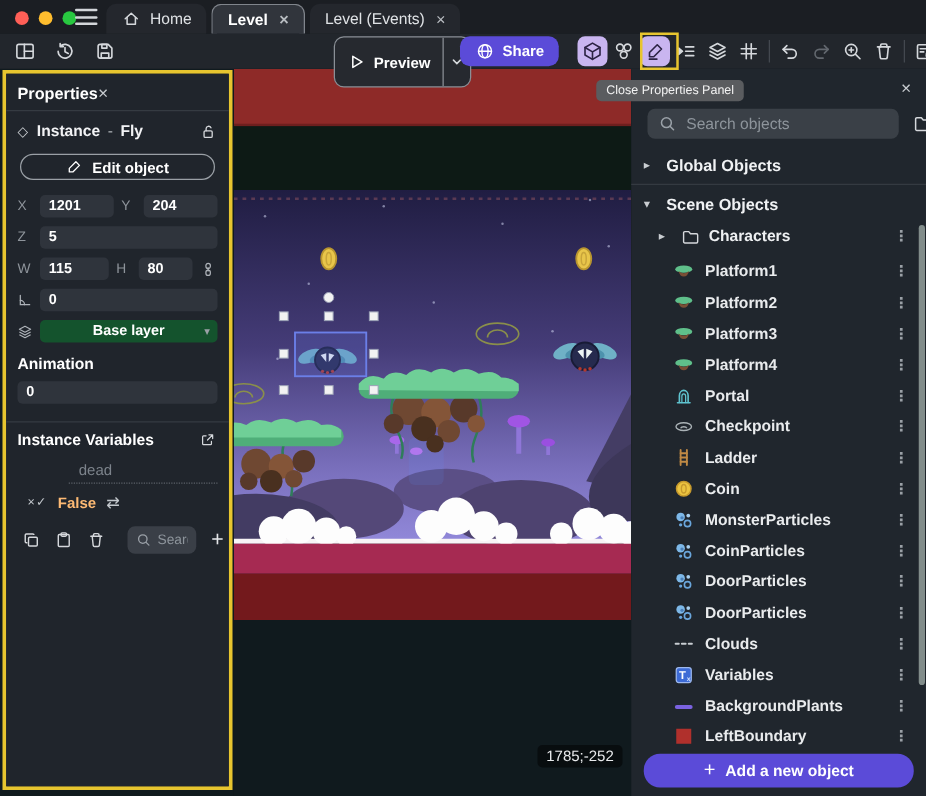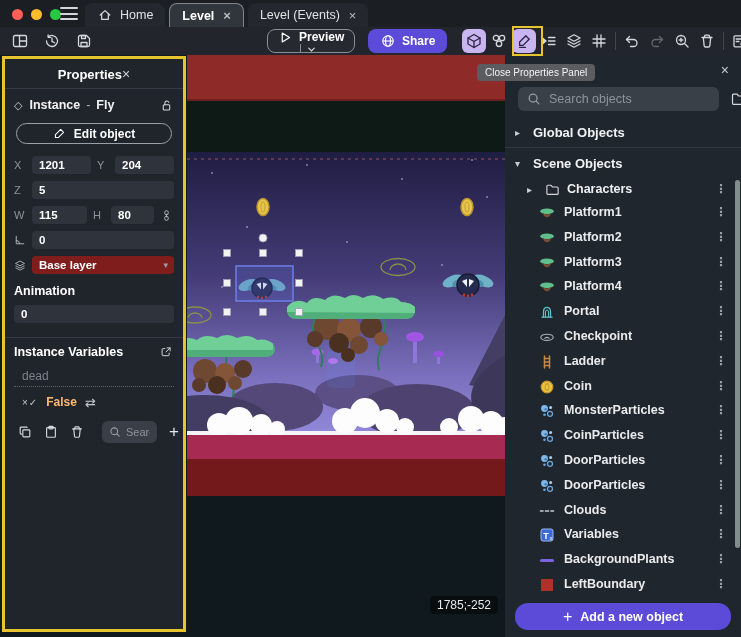--- a/index.html
+++ b/index.html
@@ -21,53 +21,53 @@
   .tab { display:flex; align-items:center; gap:7px; height:24px; padding:0 12px; border-radius:8px 8px 0 0; background:#24272d; font-size:12.5px; color:#dfe2e5; cursor:pointer; }
   .tab.active { background:#31353c; border:1px solid #80858c; border-bottom:none; font-weight:bold; color:#fff; }
   .tab .tclose { font-size:13px; color:#b9bdc2; margin-left:2px; }
   
   .toolbar { position:absolute; left:0; top:27px; width:741px; height:28px; background:#22262c; }
   .tb-left { position:absolute; left:8px; top:0; height:28px; display:flex; align-items:center; gap:8px; }
   .icon-btn { width:24px; height:24px; display:flex; align-items:center; justify-content:center; color:#d5d8dc; border-radius:6px; cursor:pointer; flex:0 0 auto; }
   .icon-btn.active { background:#c9b5f0; color:#2c2344; }
   .icon-btn.disabled { color:#62676e; }
   .tb-divider { width:1px; height:18px; background:#43484f; margin:0 3px; }
-  .preview-btn { position:absolute; left:267px; top:2px; height:24px; display:flex; align-items:center; background:#26292f; border:1px solid #8a8f96; border-radius:8px; overflow:hidden; cursor:pointer;flex-direction:column; }
+  .preview-btn { position:absolute; left:267px; top:2px; height:41px; display:flex; align-items:center; background:#26292f; border:1px solid #8a8f96; border-radius:8px; overflow:hidden; cursor:pointer; }
   .preview-main { display:flex; align-items:center; gap:7px; padding:0 10px; font-size:12px; font-weight:bold; color:#fff; }
   .preview-caret { width:22px; height:100%; display:flex; align-items:center; justify-content:center; border-left:1px solid #8a8f96; color:#d5d8dc; }
   .share-btn { position:absolute; left:368px; top:2px; height:24px; padding:0 12px; display:flex; align-items:center; gap:7px; background:#5b4bd8; border-radius:8px; font-size:12px; font-weight:bold; color:#fff; cursor:pointer; }
   .tb-right { position:absolute; left:462px; top:0; height:28px; display:flex; align-items:center; gap:1px; }
   .pencil-highlight { position:absolute; left:512px; top:26px; width:31px; height:30px; border:2.5px solid #e7c52f; pointer-events:none; z-index:40; }
   
   .scene { position:absolute; left:187px; top:55px; width:318px; height:582px; overflow:hidden; background:#101a1e; }
   .coord-badge { position:absolute; left:243px; top:541px; padding:2px 7px; background:rgba(8,12,14,.92); border-radius:4px; font-size:12px; font-weight:normal; color:#e8eaec; }
   
   .props-wrap { position:absolute; left:2px; top:56px; width:184px; height:576px; border:3px solid #e7c52f; z-index:30; }
   .props { width:100%; height:100%; background:#20252c; padding:5px 9px; font-size:12px; }
-  .props-header { display:flex; align-items:center; justify-content:center; height:20px; }
+  .props-header { display:flex; align-items:center; justify-content:flex-start; height:20px; }
   .props-title { font-size:13px; font-weight:bold; color:#fff; }
   .x-btn { font-size:14px; color:#c9cdd1; cursor:pointer; line-height:1; }
   .props-divider { height:1px; background:#353b42; margin:4px -9px 6px; }
   .inst-row { display:flex; align-items:center; gap:7px; height:20px; margin-bottom:8px; }
   .inst-text { font-size:12.5px; font-weight:bold; color:#f2f3f5; display:flex; gap:6px; }
   .inst-sep { color:#aeb3b8; font-weight:normal; }
   .diamond { color:#cfd3d7; font-size:11px; }
   .spacer { flex:1; }
   .edit-obj { display:flex; align-items:center; justify-content:center; gap:7px; height:21px; margin:0 2px 12px; border:1px solid #9aa0a6; border-radius:11px; font-size:12px; font-weight:bold; color:#fff; cursor:pointer; }
   .frow { display:grid; align-items:center; margin-bottom:7px; column-gap:6px; }
   .frow.xy { grid-template-columns:12px 1fr 12px 1fr; }
   .frow.single { grid-template-columns:12px 1fr; }
   .frow.wh { grid-template-columns:12px 1fr 12px 0.78fr 14px; }
   .flabel { color:#8e949b; font-size:11px; }
   .ficon { color:#aeb3b9; display:flex; align-items:center; }
   .pinput { width:100%; height:18px; background:#2f343c; border:none; border-radius:4px; color:#fff; font-size:11.5px; font-weight:bold; padding:0 7px; font-family:inherit; outline:none; }
-  .pselect { position:relative; height:18px; background:#7f1d1d; border-radius:4px; color:#fff; font-size:11.5px; font-weight:bold; padding:0 7px; display:flex; align-items:center; cursor:pointer; }
+  .pselect { position:relative; height:18px; background:#14532d; border-radius:4px; color:#fff; font-size:11.5px; font-weight:bold; padding:0 7px; display:flex; align-items:center; cursor:pointer;justify-content:center; }
   .pselect .chev { position:absolute; right:6px; color:#9aa0a6; font-size:9px; }
   .sec-heading { font-size:12.5px; font-weight:bold; color:#fff; margin:10px 0 7px; display:flex; align-items:center; }
-  .var-name { color:#7c838b; font-size:12px; padding:2px 0 3px 8px; border-bottom:1px dotted #5a6068; margin-bottom:6px; }
+  .var-name { color:#7c838b; font-size:12px; padding:2px 0 3px 8px; border-bottom:1px dotted #5a6068; margin-bottom:6px;margin-left:41px; }
   .var-row { display:flex; align-items:center; gap:8px; padding-left:8px; height:18px; margin-bottom:10px; }
   .bool-glyph { font-size:10px; color:#c3c8cd; letter-spacing:1px; }
   .var-val { font-size:12px; font-weight:bold; color:#fdba74; }
   .swap-glyph { font-size:13px; color:#c3c8cd; cursor:pointer; }
   .props-toolbar { display:flex; align-items:center; gap:4px; margin-top:4px; }
   .props-toolbar .icon-btn { width:22px; height:22px; }
   .mini-search { display:flex; align-items:center; gap:5px; background:#3a3f47; border-radius:6px; height:22px; padding:0 7px; margin-left:10px; color:#9aa0a7; }
   .mini-search input { width:24px; background:transparent; border:none; outline:none; color:#c8ccd1; font-size:11px; font-family:inherit; }
   .plus-btn { margin-left:8px; font-size:17px; color:#e3e6e9; cursor:pointer; }
   
@@ -77,21 +77,21 @@
   .obj-search-row { display:flex; align-items:center; gap:8px; padding:6px 12px 8px 13px; }
   .obj-search { flex:1; display:flex; align-items:center; gap:8px; height:24px; background:#3a4047; border-radius:6px; padding:0 9px; color:#9aa1a8; }
   .obj-search input { flex:1; background:transparent; border:none; outline:none; color:#cfd3d8; font-size:12.5px; font-family:inherit; }
   .obj-search input::placeholder, .mini-search input::placeholder { color:#8d949b; }
   .section-row { display:flex; align-items:center; gap:8px; height:26px; padding:0 12px 0 10px; font-size:13px; font-weight:bold; color:#f0f2f4; cursor:pointer; }
   .tri { font-size:10px; color:#c9cdd1; width:10px; }
   .obj-divider { height:1px; background:#343a41; margin:2px 0; }
   .folder-row { display:flex; align-items:center; gap:7px; height:26px; padding:0 8px 0 22px; font-size:12.5px; font-weight:bold; color:#eef0f2; cursor:pointer; }
   .kebab { margin-left:auto; color:#9aa0a6; font-size:12px; padding:0 6px; cursor:pointer; }
   .obj-list { margin-top:3px; }
-  .obj-row { display:flex; align-items:flex-start; gap:9px; height:24.8px; padding:0 8px 0 34px; font-size:12.5px; font-weight:600; color:#e9ebed; cursor:pointer; }
+  .obj-row { display:flex; align-items:center; gap:9px; height:24.8px; padding:0 8px 0 34px; font-size:12.5px; font-weight:600; color:#e9ebed; cursor:pointer; }
   .obj-ico { width:16px; height:16px; display:flex; align-items:center; justify-content:center; flex:0 0 auto; }
   .add-btn { position:absolute; left:10px; bottom:7px; width:216px; height:27px; background:#5b4bd8; border-radius:13px; display:flex; align-items:center; justify-content:center; gap:8px; font-size:12.5px; font-weight:bold; color:#fff; cursor:pointer; z-index:5; }
   .add-plus { font-size:16px; font-weight:normal; }
   .obj-scrollbar { position:absolute; right:1px; top:125px; width:5px; height:368px; background:#828d8b; border-radius:3px; }
   
   .tooltip { position:absolute; left:477px; top:64px; padding:3px 8px; background:#5a5c5f; border-radius:4px; font-size:10px; color:#f2f2f2; z-index:50; white-space:nowrap; }
 </style>
 </head>
 <body>
 

